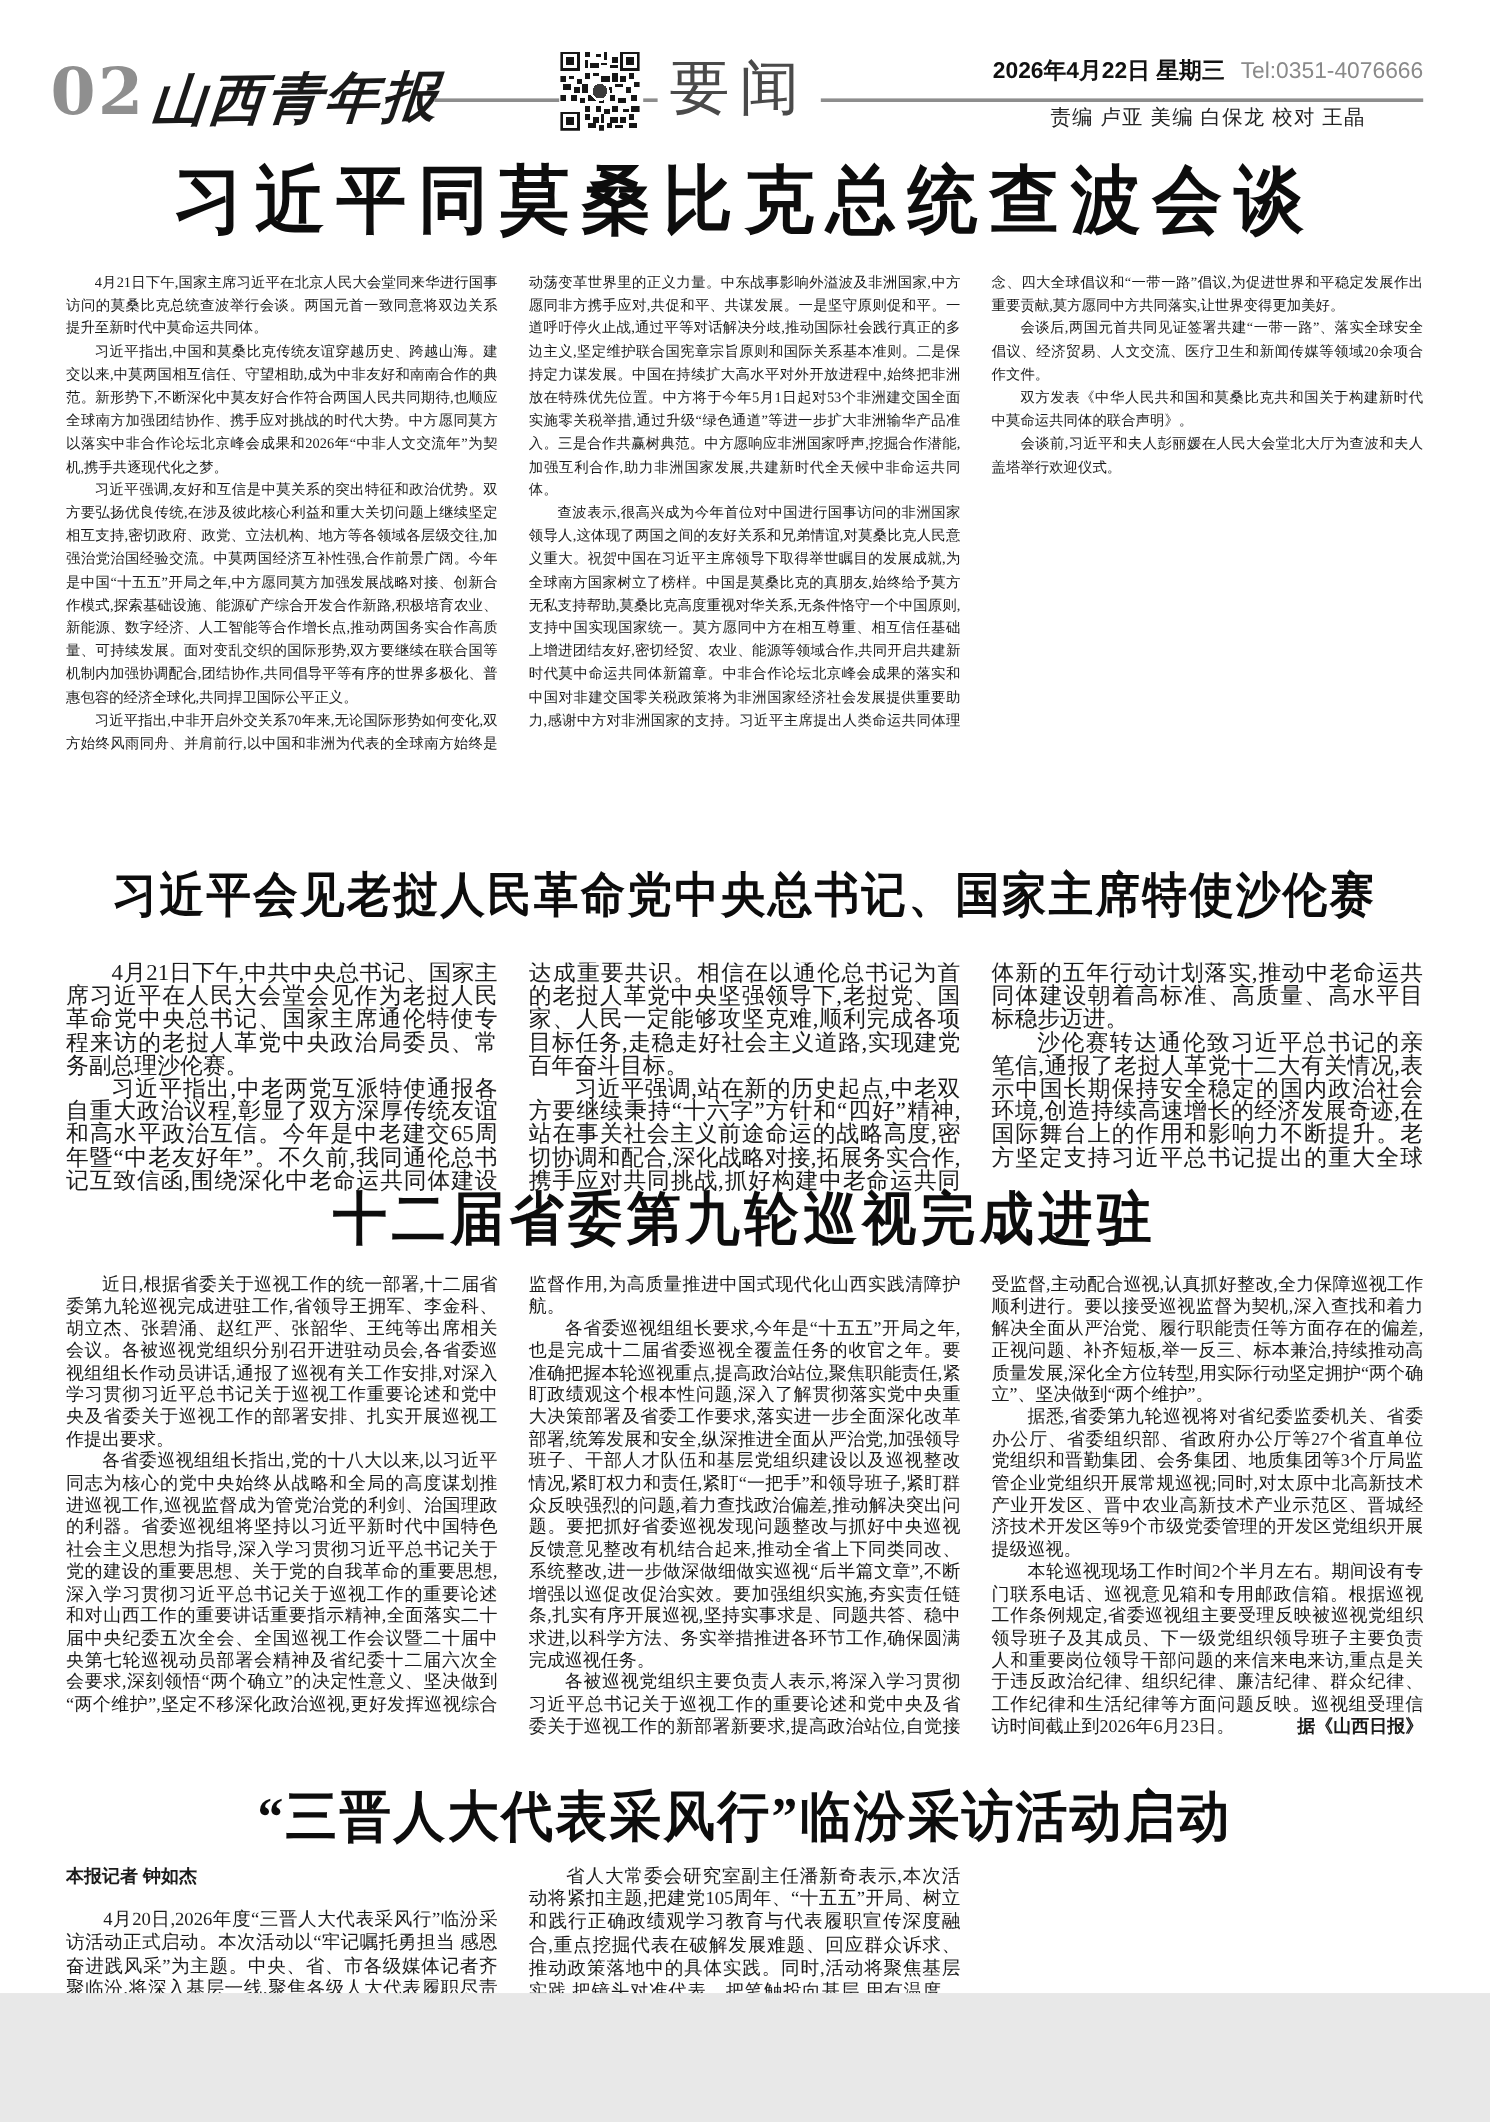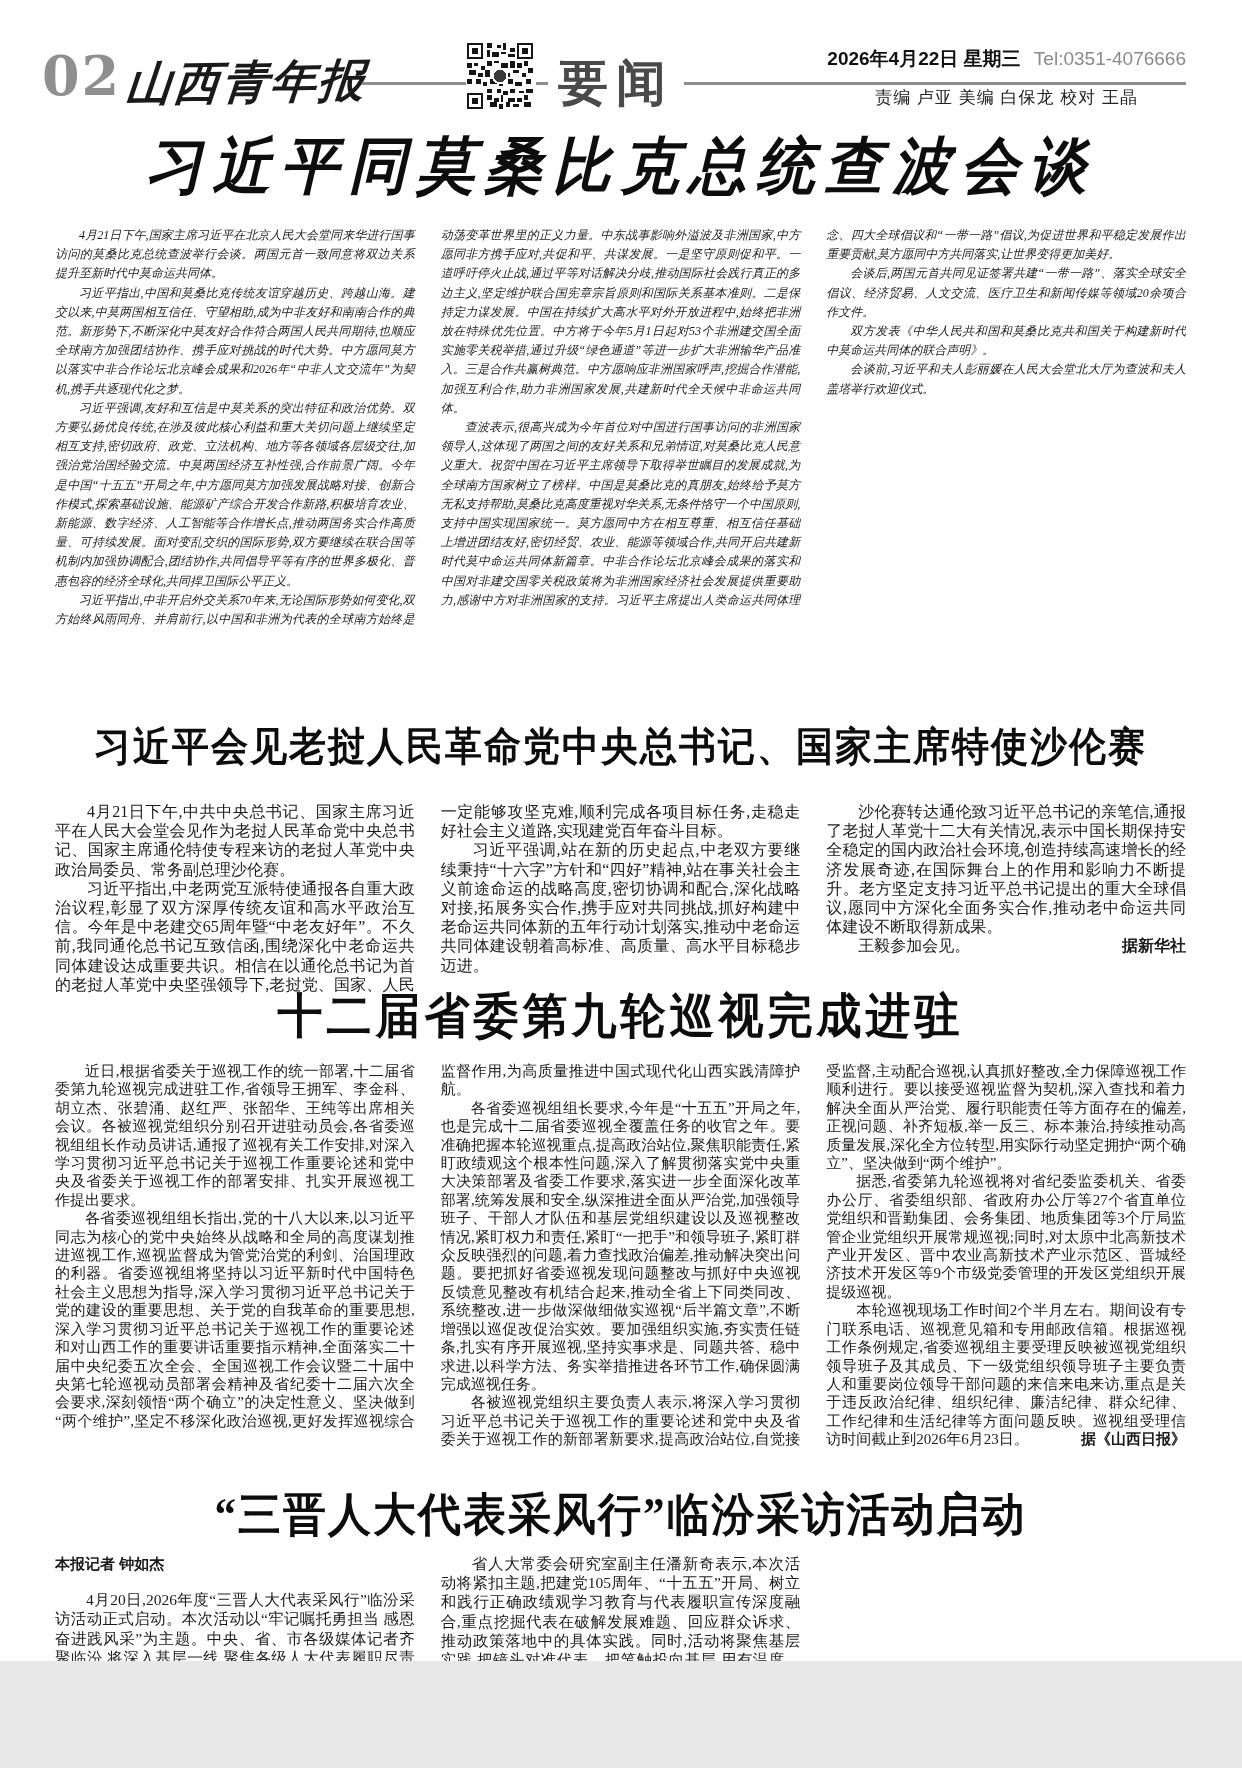--- a/index.html
+++ b/index.html
@@ -9,39 +9,39 @@
     font-family:"Liberation Serif","DejaVu Serif",serif;
   }
   
   .hdr{position:absolute;left:42px;top:38px;width:1144px;height:80px;}
   .pagenum{position:absolute;left:0;top:6px;font-size:54px;font-weight:900;color:#8f8f8f;
     font-family:"DejaVu Serif",serif;letter-spacing:2px;}
   .masthead{position:absolute;left:84px;top:14px;font-size:46px;font-weight:900;color:#1a1a1a;
     font-style:italic;transform:skewX(-6deg) rotate(-1deg);letter-spacing:2px;white-space:nowrap;}
   .hrule{position:absolute;left:320px;right:0;top:44px;height:3px;background:#8d8d8d;}
   .qrbox{position:absolute;left:424px;top:4px;width:68px;height:68px;background:#fff;padding:1px;}
-  .section-title{position:absolute;left:506px;top:12px;font-size:50px;font-weight:700;color:#4a4a4a;
+  .section-title{position:absolute;left:506px;top:2px;font-size:50px;font-weight:400;color:#4a4a4a;
     background:#fff;padding:0 10px;letter-spacing:8px;white-space:nowrap;}
   .hdr-right{position:absolute;right:0;top:8px;text-align:center;
     font-family:"Liberation Sans","DejaVu Sans",sans-serif;}
   .dateline{font-size:19px;font-weight:bold;color:#111;white-space:nowrap;}
   .dateline .tel{color:#8a8a8a;font-weight:normal;margin-left:8px;}
   .staffline{font-size:17px;color:#222;margin-top:14px;letter-spacing:1px;white-space:nowrap;}
   
   .article{position:absolute;left:55px;width:1131px;}
-  .a1{top:130px;font-style:italic;} .a2{top:724px;} .a3{top:988px;} .a4{top:1488px;}
+  .a1{top:130px;} .a2{top:724px;} .a3{top:988px;} .a4{top:1488px;}
   .headline{margin:0;text-align:center;font-weight:900;color:#0d0d0d;white-space:nowrap;
     font-family:"Liberation Serif","DejaVu Serif",serif;transform-origin:center;}
   .h1{font-size:58px;line-height:74px;letter-spacing:10px;margin-bottom:22px;transform:scaleY(1.06);}
   .h2{font-size:37px;line-height:46px;letter-spacing:2px;margin-bottom:32px;transform:scaleY(1.08);}
   .h3{font-size:45px;line-height:56px;letter-spacing:4px;margin-bottom:18px;transform:scaleY(1.06);}
   .h4{font-size:43px;line-height:54px;letter-spacing:2px;margin-bottom:12px;transform:scaleY(1.06);}
   .cols{column-gap:26px;column-count:3;column-fill:auto;text-align:justify;overflow:hidden;}
   .cols-a1{height:418px;font-size:12px;line-height:19.2px;}
-  .cols-a2{height:208px;font-size:16px;line-height:19.2px;}
+  .cols-a2{height:208px;font-size:19px;line-height:19.2px;}
   .cols-a3{height:402px;font-size:15px;line-height:18.4px;}
   .cols-a4{height:214px;font-size:15.5px;line-height:19.2px;}
   .para{margin:0;text-indent:2em;}
   .byline{margin:0 0 17px 0;text-indent:0;font-weight:bold;
     font-family:"Liberation Sans","DejaVu Sans",sans-serif;font-size:15px;}
   .src{float:right;font-weight:bold;text-indent:0;
     font-family:"Liberation Sans","DejaVu Sans",sans-serif;}
   .flow{display:contents;}
 </style>
 </head>

